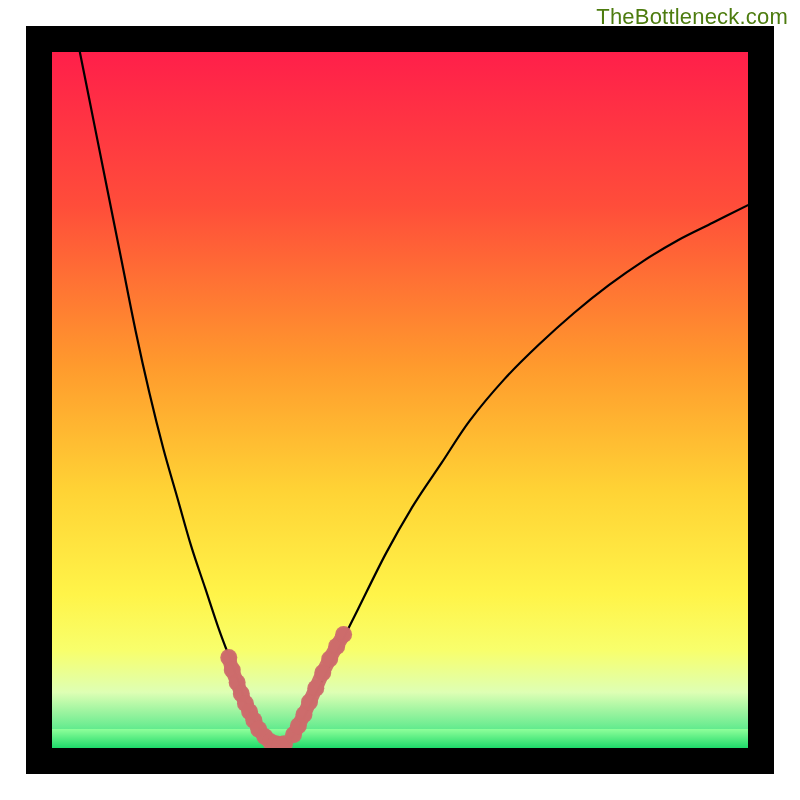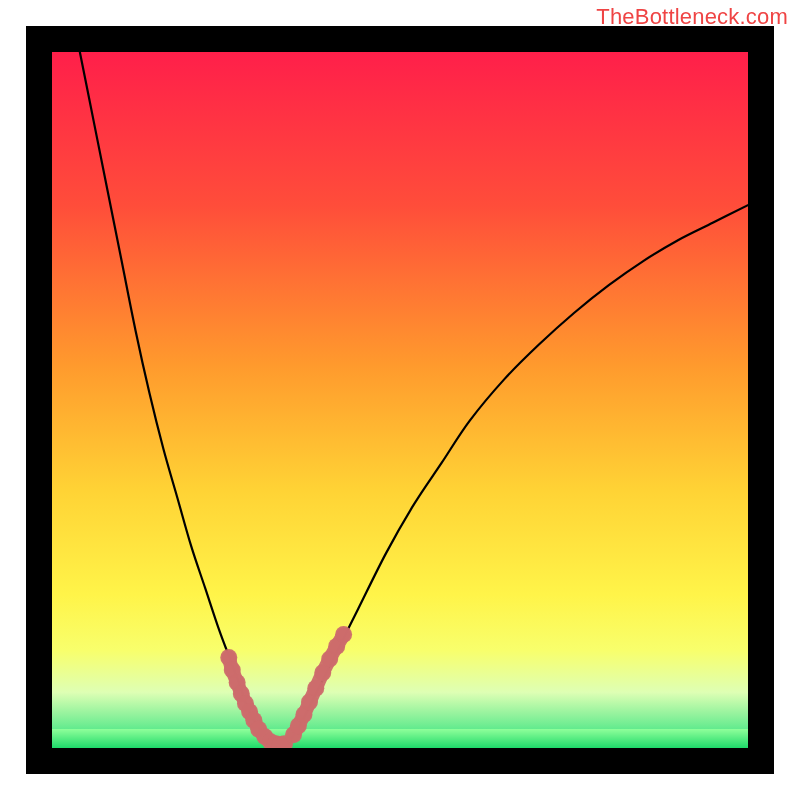--- a/index.html
+++ b/index.html
@@ -35,21 +35,21 @@
     left: 0;
     right: 0;
     bottom: 0;
   }
   .watermark {
     position: absolute;
     top: 4px;
     right: 12px;
     font-family: Arial, Helvetica, sans-serif;
     font-size: 22px;
-    color: #ef4444;
+    color: #4d7c0f;
     letter-spacing: 0.2px;
   }
 </style>
 </head>
 <body>
 
 <div class="frame">
   <div class="plot-area">
     <svg id="gradient-svg" class="gradient" width="696" height="696" viewBox="0 0 696 696" preserveAspectRatio="none">
       <defs>

